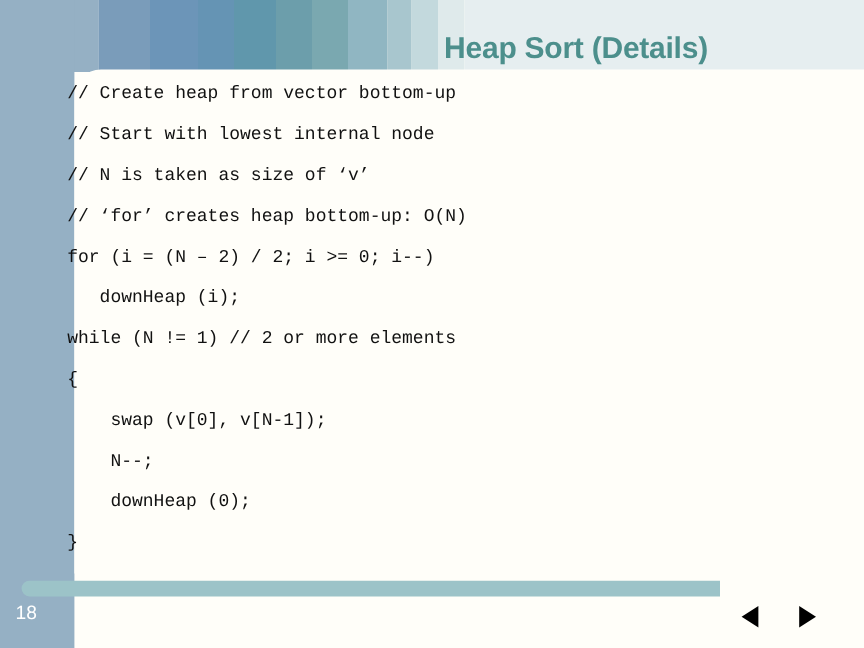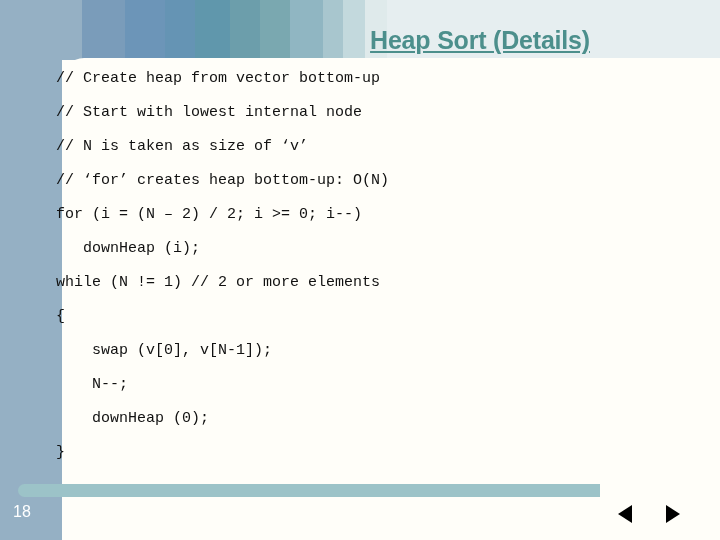--- a/index.html
+++ b/index.html
@@ -60,21 +60,20 @@
     position: absolute;
     left: 250px;
     top: 26px;
     width: 460px;
     text-align: center;
     font-size: 25px;
     font-weight: bold;
     color: #4c8f8c;
     letter-spacing: -0.2px;
     white-space: nowrap;
-    text-decoration: underline;
   }
 
   
   #code-block {
     position: absolute;
     left: 56px;
     top: 62px;
     width: 640px;
     font-family: "Liberation Mono", "DejaVu Sans Mono", monospace;
     font-size: 15px;

